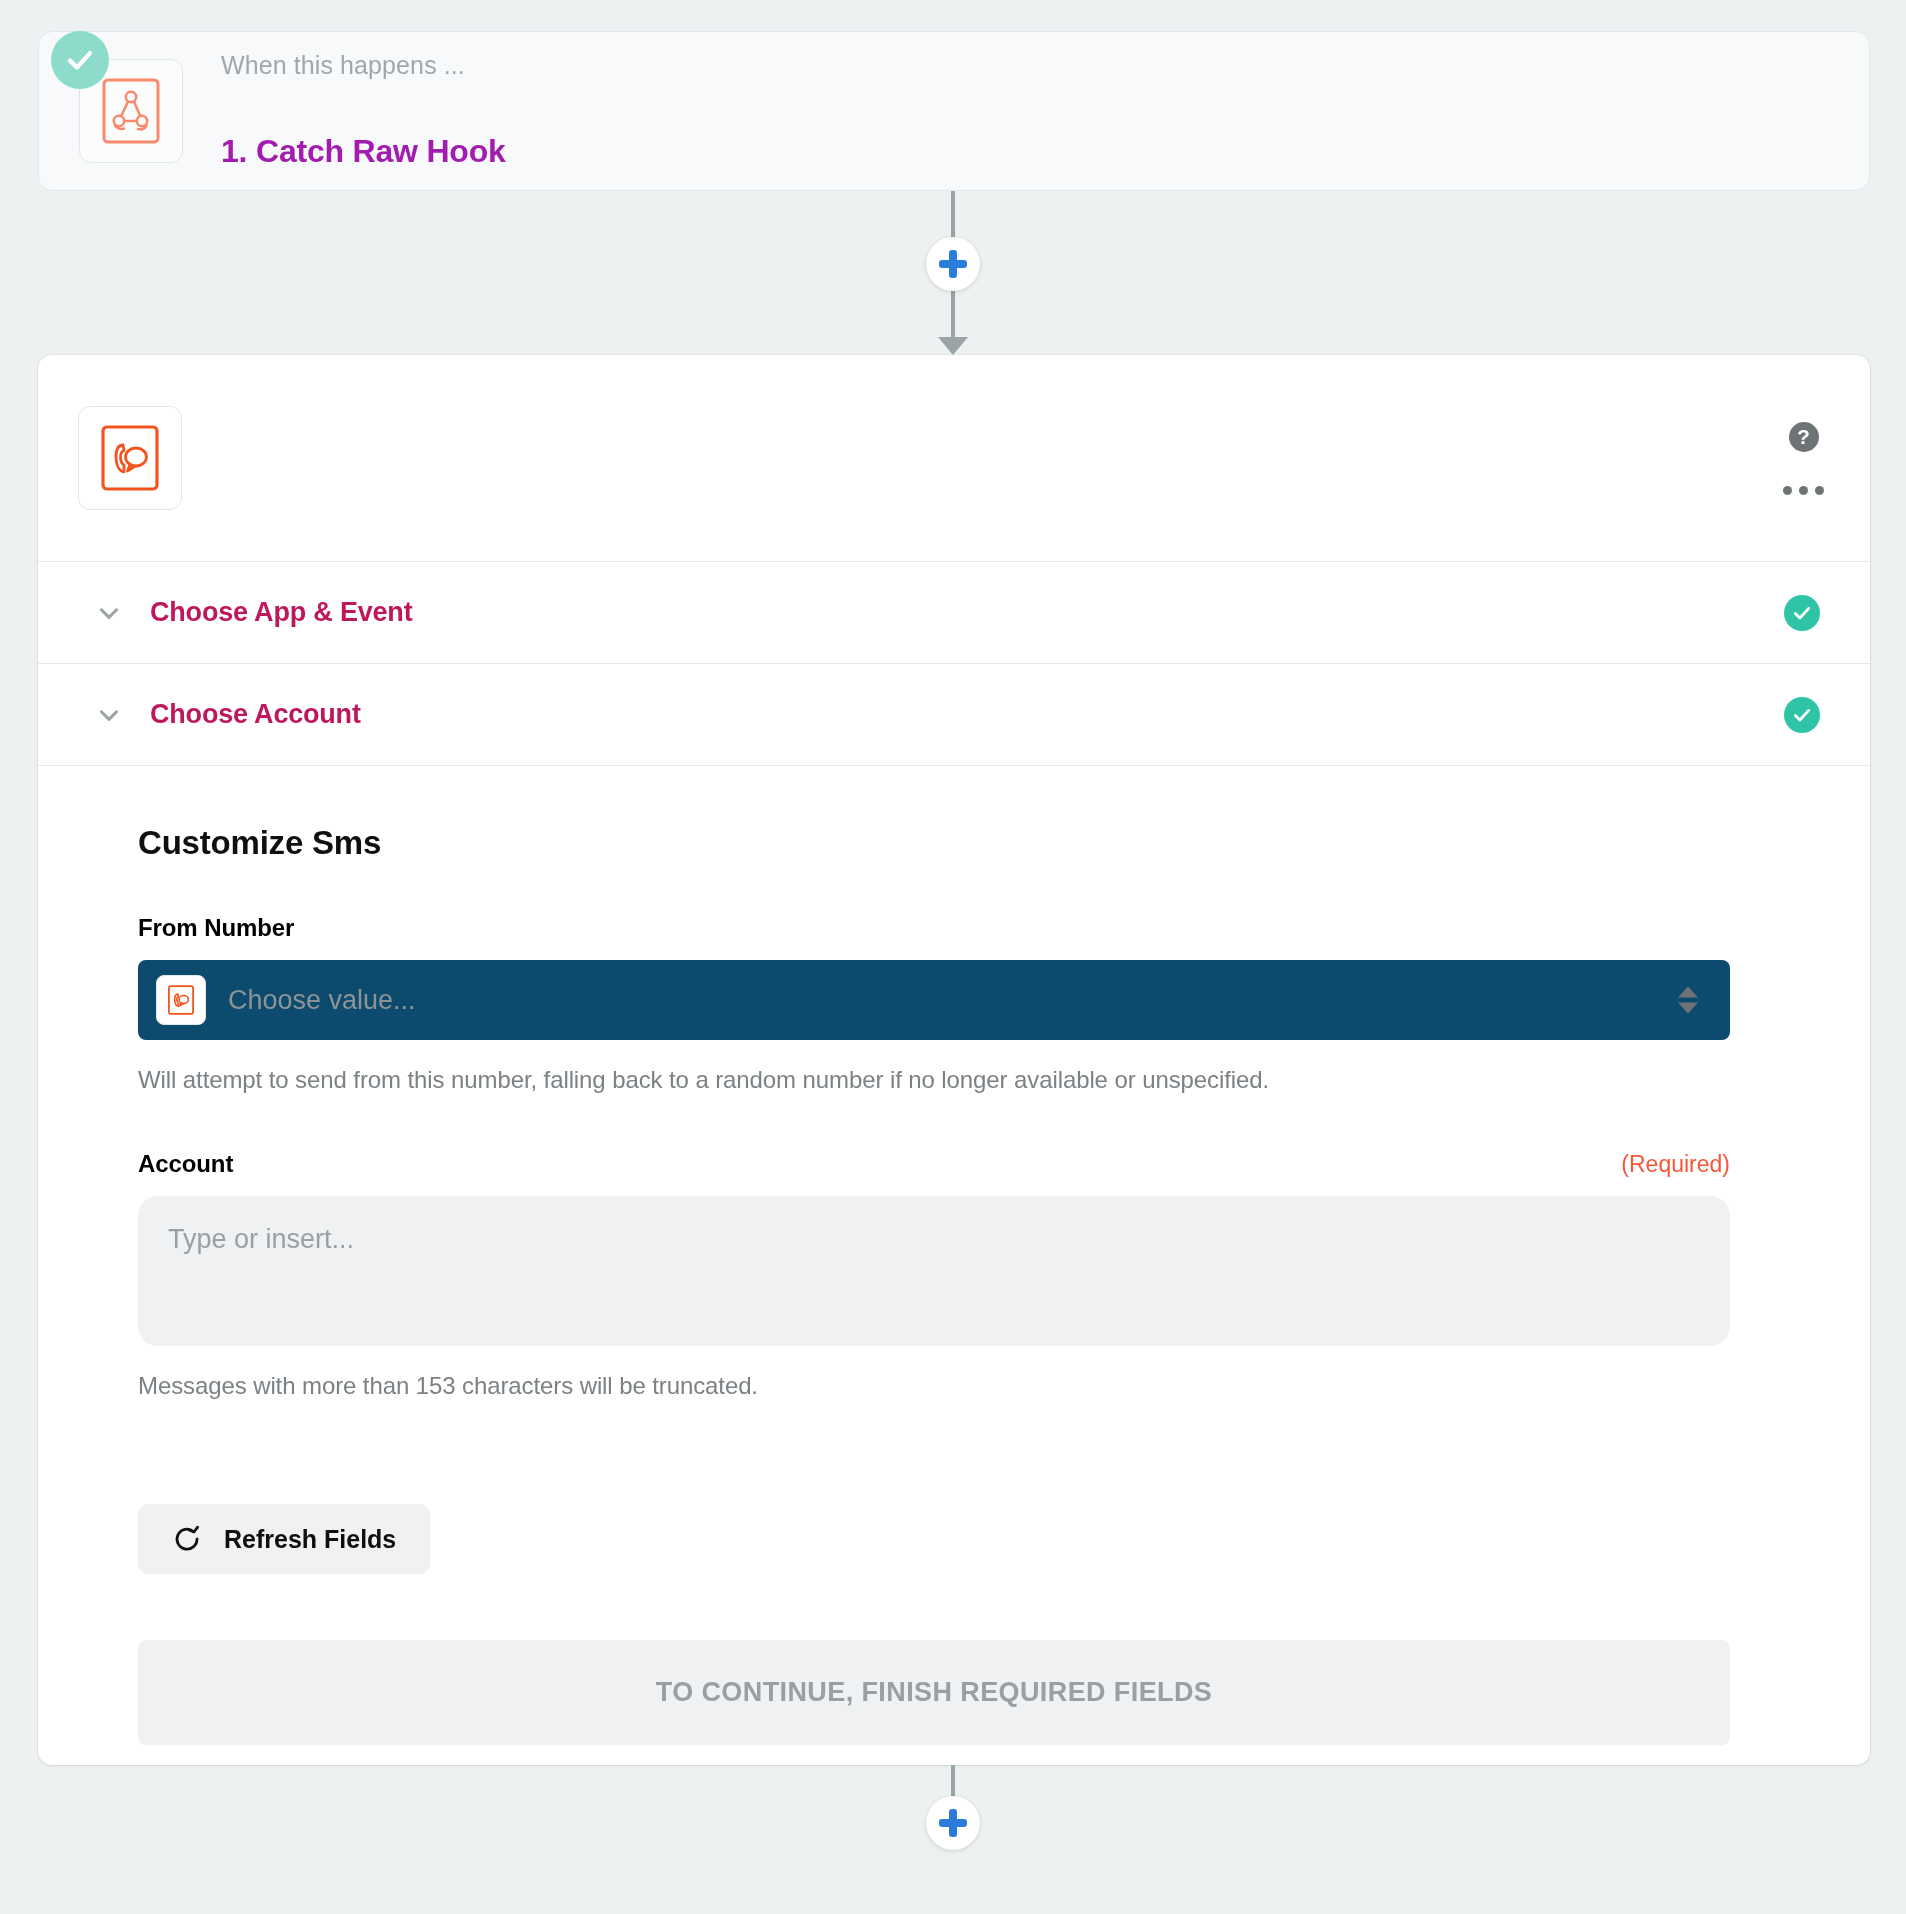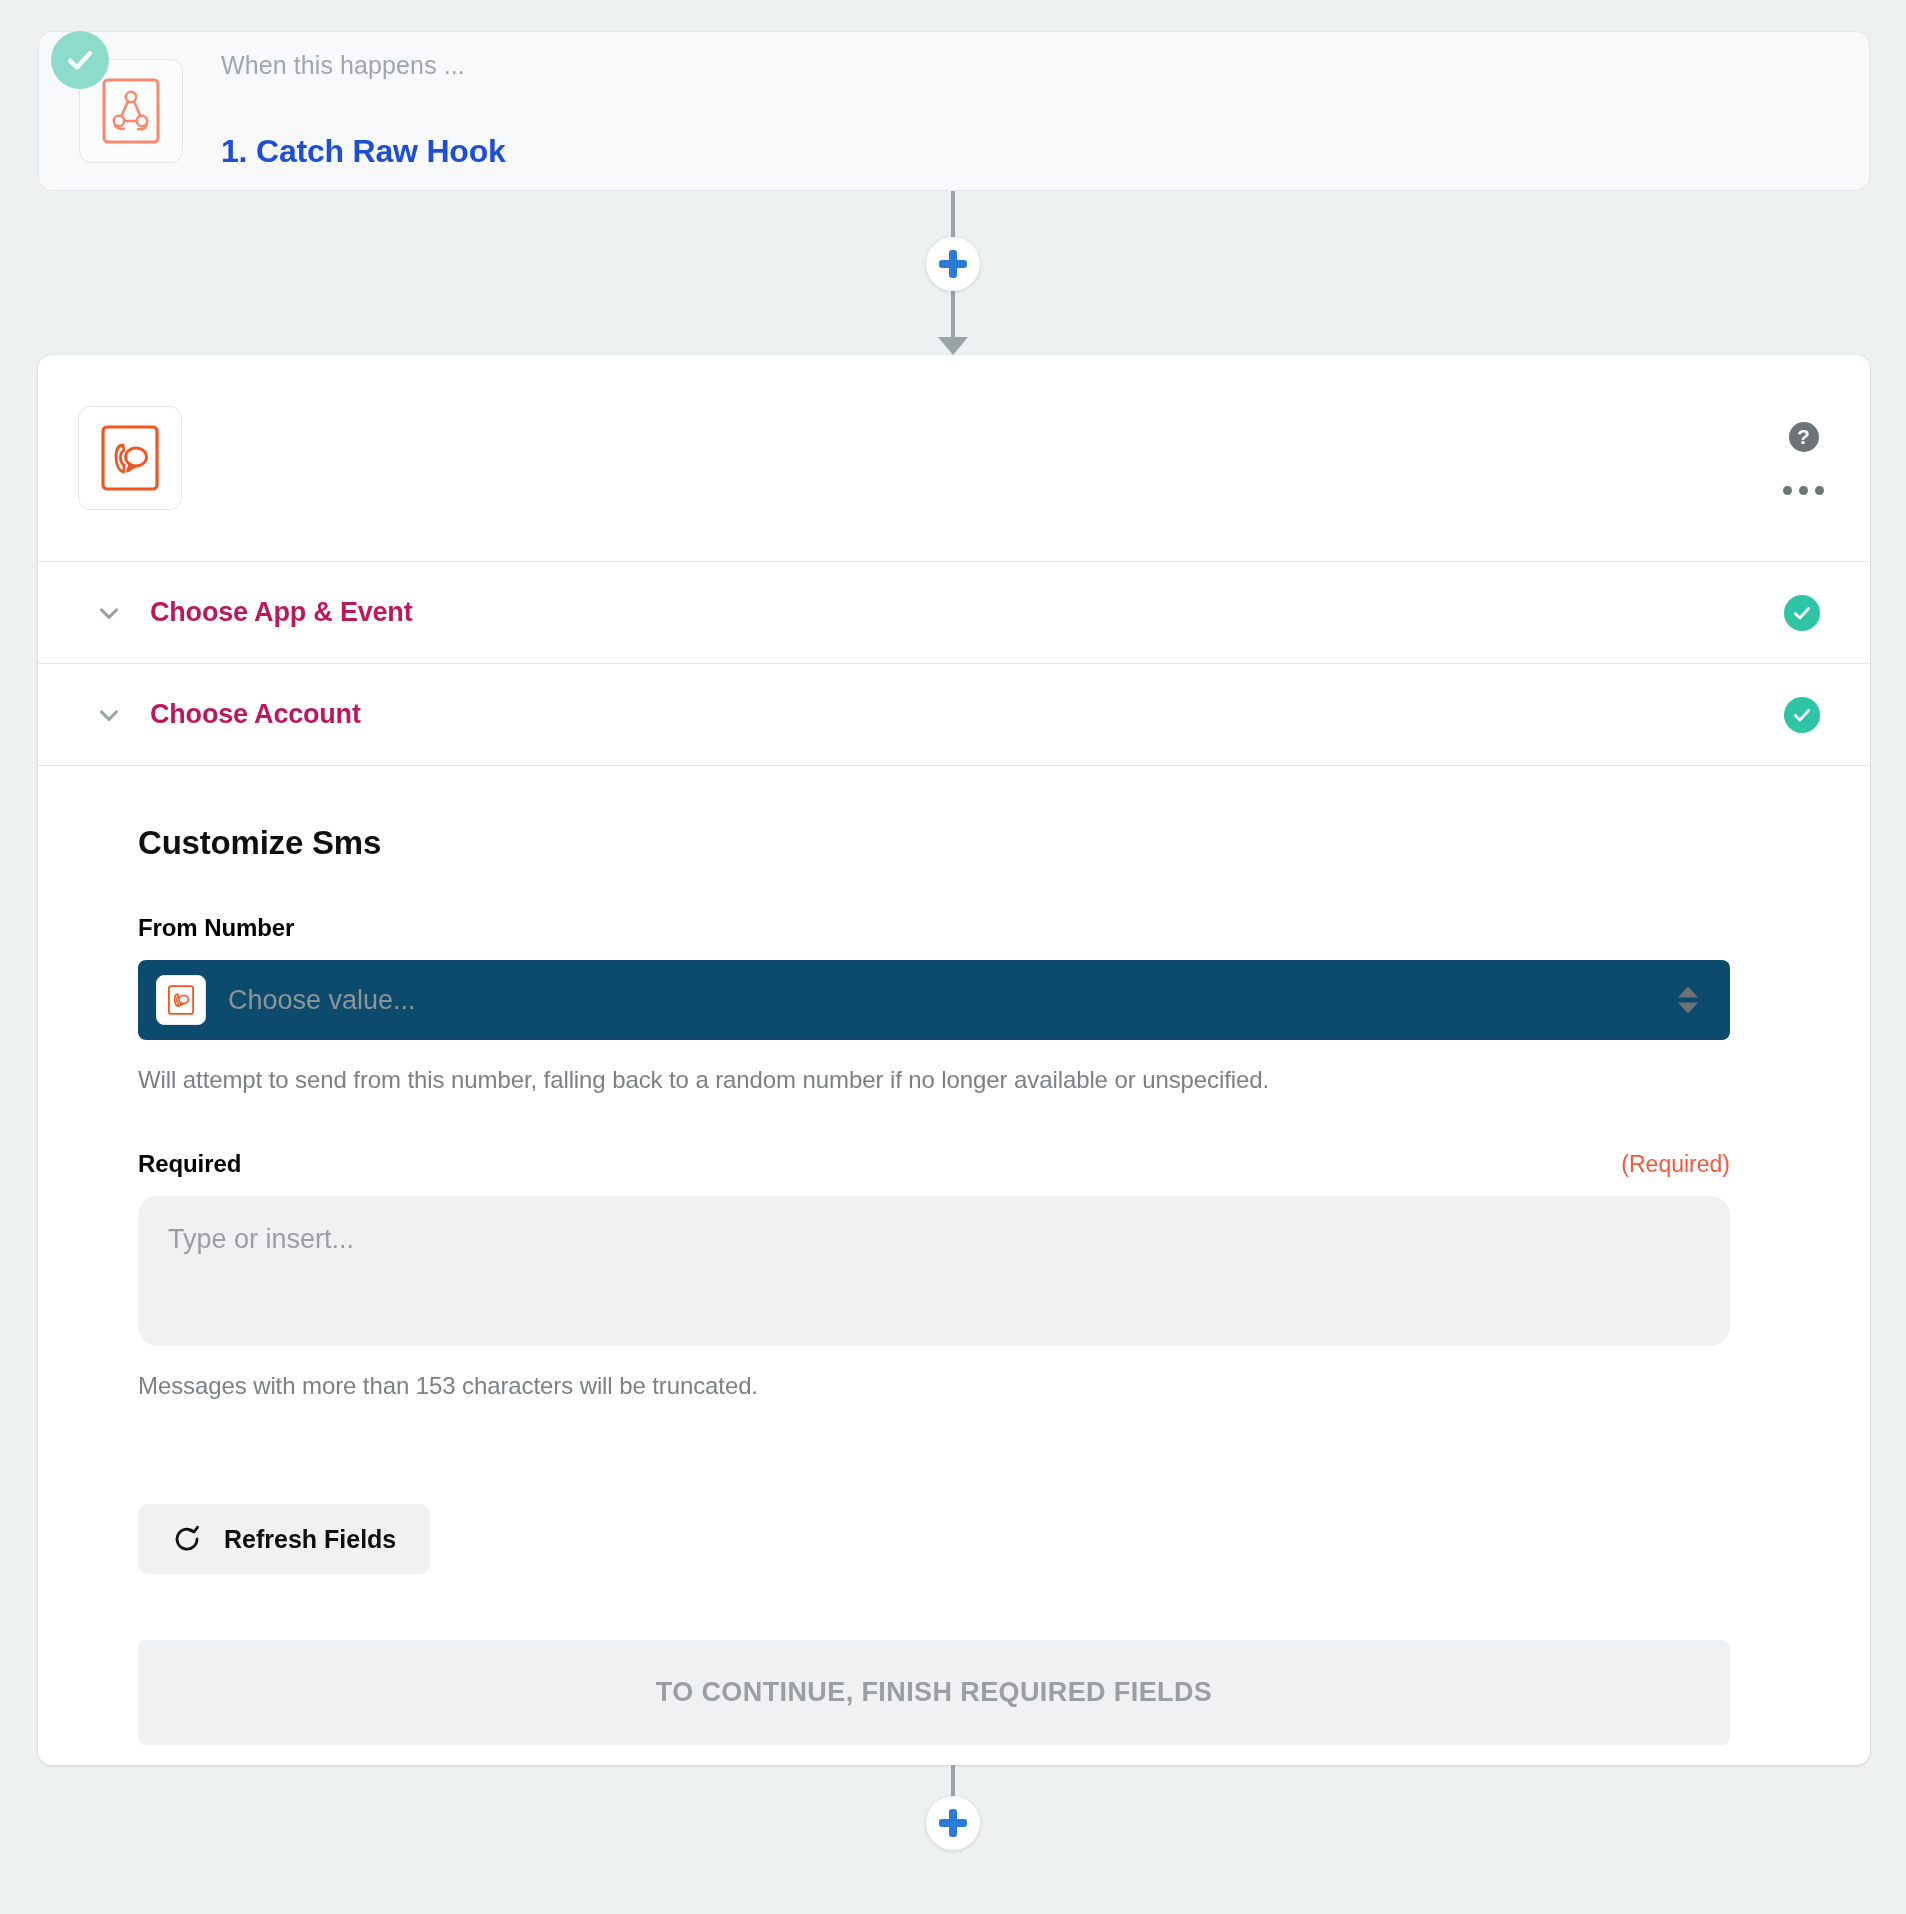--- a/index.html
+++ b/index.html
@@ -81,21 +81,21 @@
   .step-eyebrow {
     font-size: 25px;
     color: #a0a8ab;
     line-height: 1.35;
     letter-spacing: .1px;
   }
 
   .step-title {
     font-size: 32px;
     font-weight: bold;
-    color: #1d4ed8;
+    color: #a21caf;
     line-height: 1.35;
     margin-top: 4px;
     letter-spacing: -.2px;
   }
 
   .step-title.dark { color: #0f0f0f; }
 
   
   .connector {
     position: absolute;
@@ -488,21 +488,21 @@
               <span class="up"></span>
               <span class="down"></span>
             </span>
           </div>
           <div class="helper-text">Will attempt to send from this number, falling back to a random number if no longer available or unspecified.</div>
         </div>
 
         
         <div class="field-group" style="margin-top:56px;">
           <div class="label-row">
-            <span class="field-label">Required</span>
+            <span class="field-label">Account</span>
             <span class="required-flag">(Required)</span>
           </div>
           <div class="textarea-field">
             <span class="textarea-placeholder">Type or insert...</span>
           </div>
           <div class="helper-text">Messages with more than 153 characters will be truncated.</div>
         </div>
 
         
         <div class="refresh-btn">

